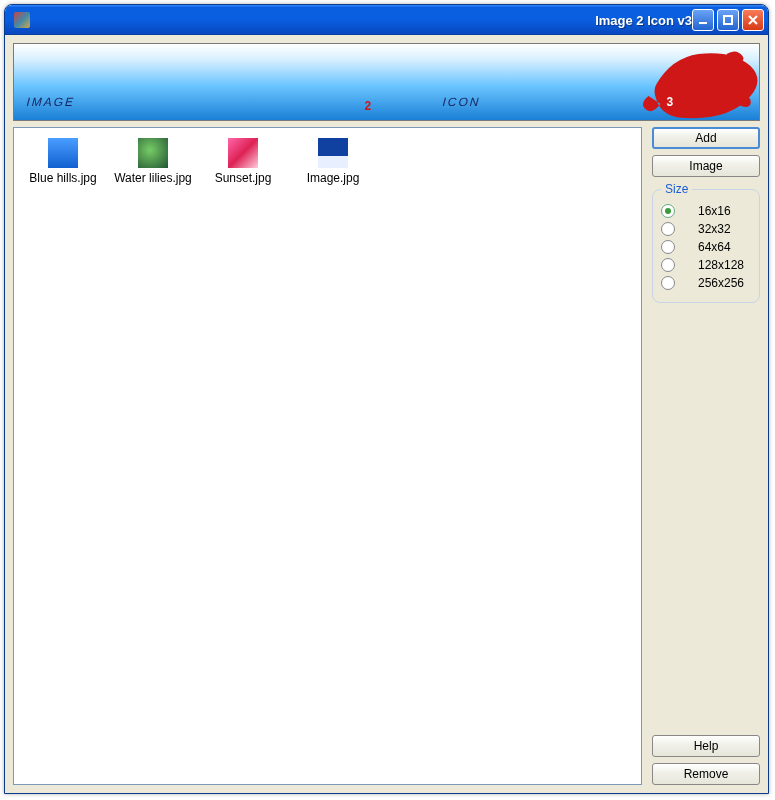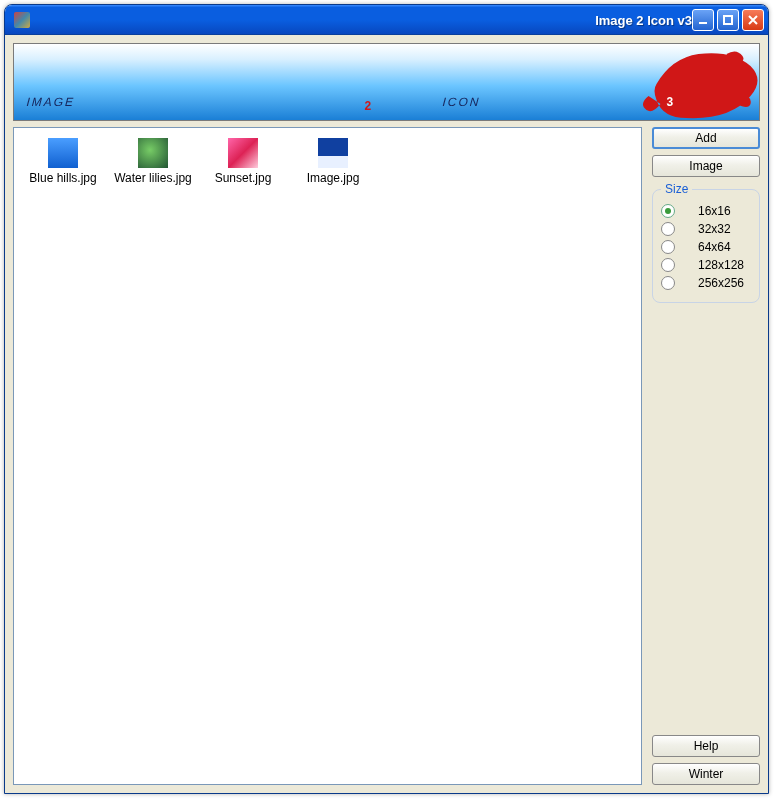--- a/index.html
+++ b/index.html
@@ -188,17 +188,17 @@
               <div class="radio-row">
                 <div class="radio unchecked"></div>
                 <div class="radio-label">256x256</div>
               </div>
             </div>
         </div>
 
 
         <div class="spacer"></div>
         <div class="btn">Help</div>
-        <div class="btn">Winter</div>
+        <div class="btn">Remove</div>
       </div>
     </div>
   </div>
 </div>
 
 </body></html>

